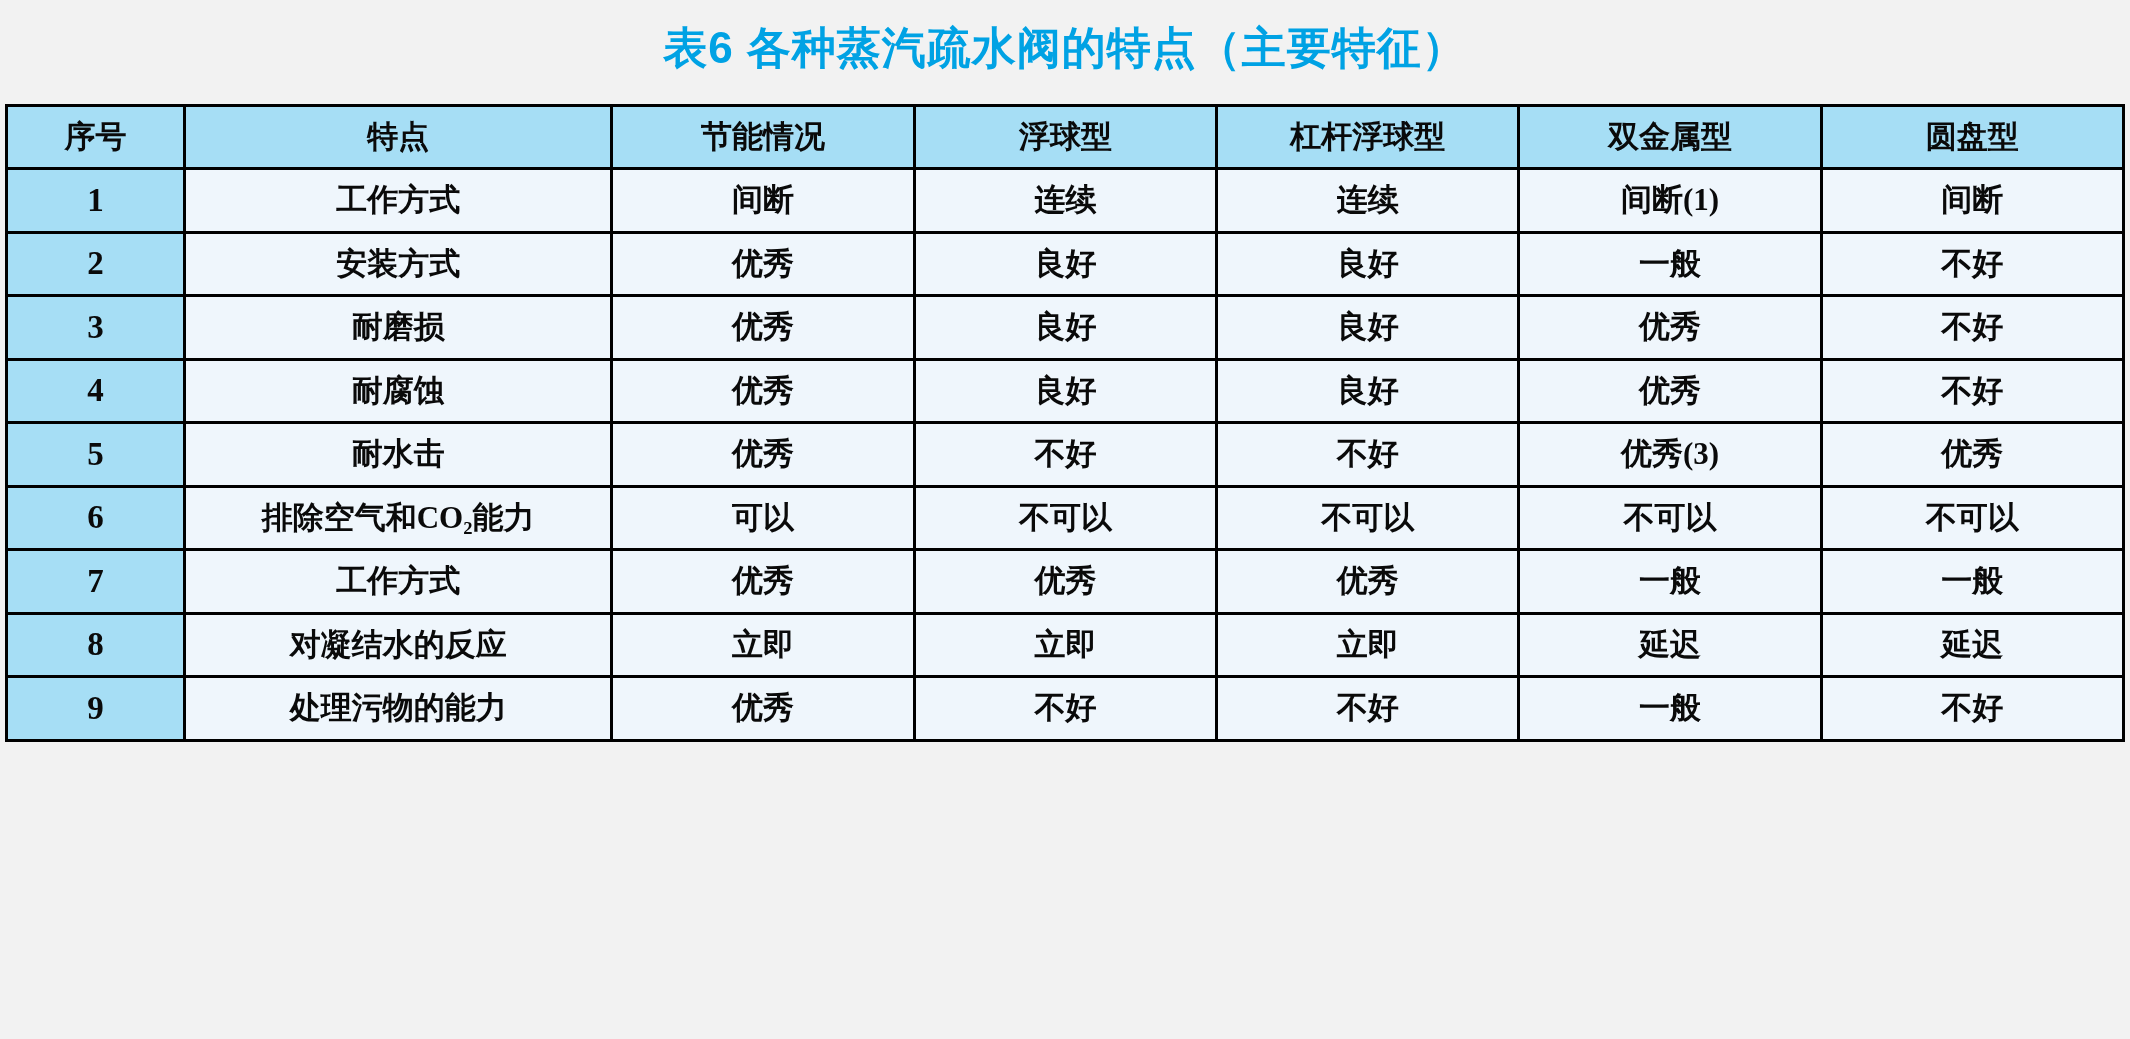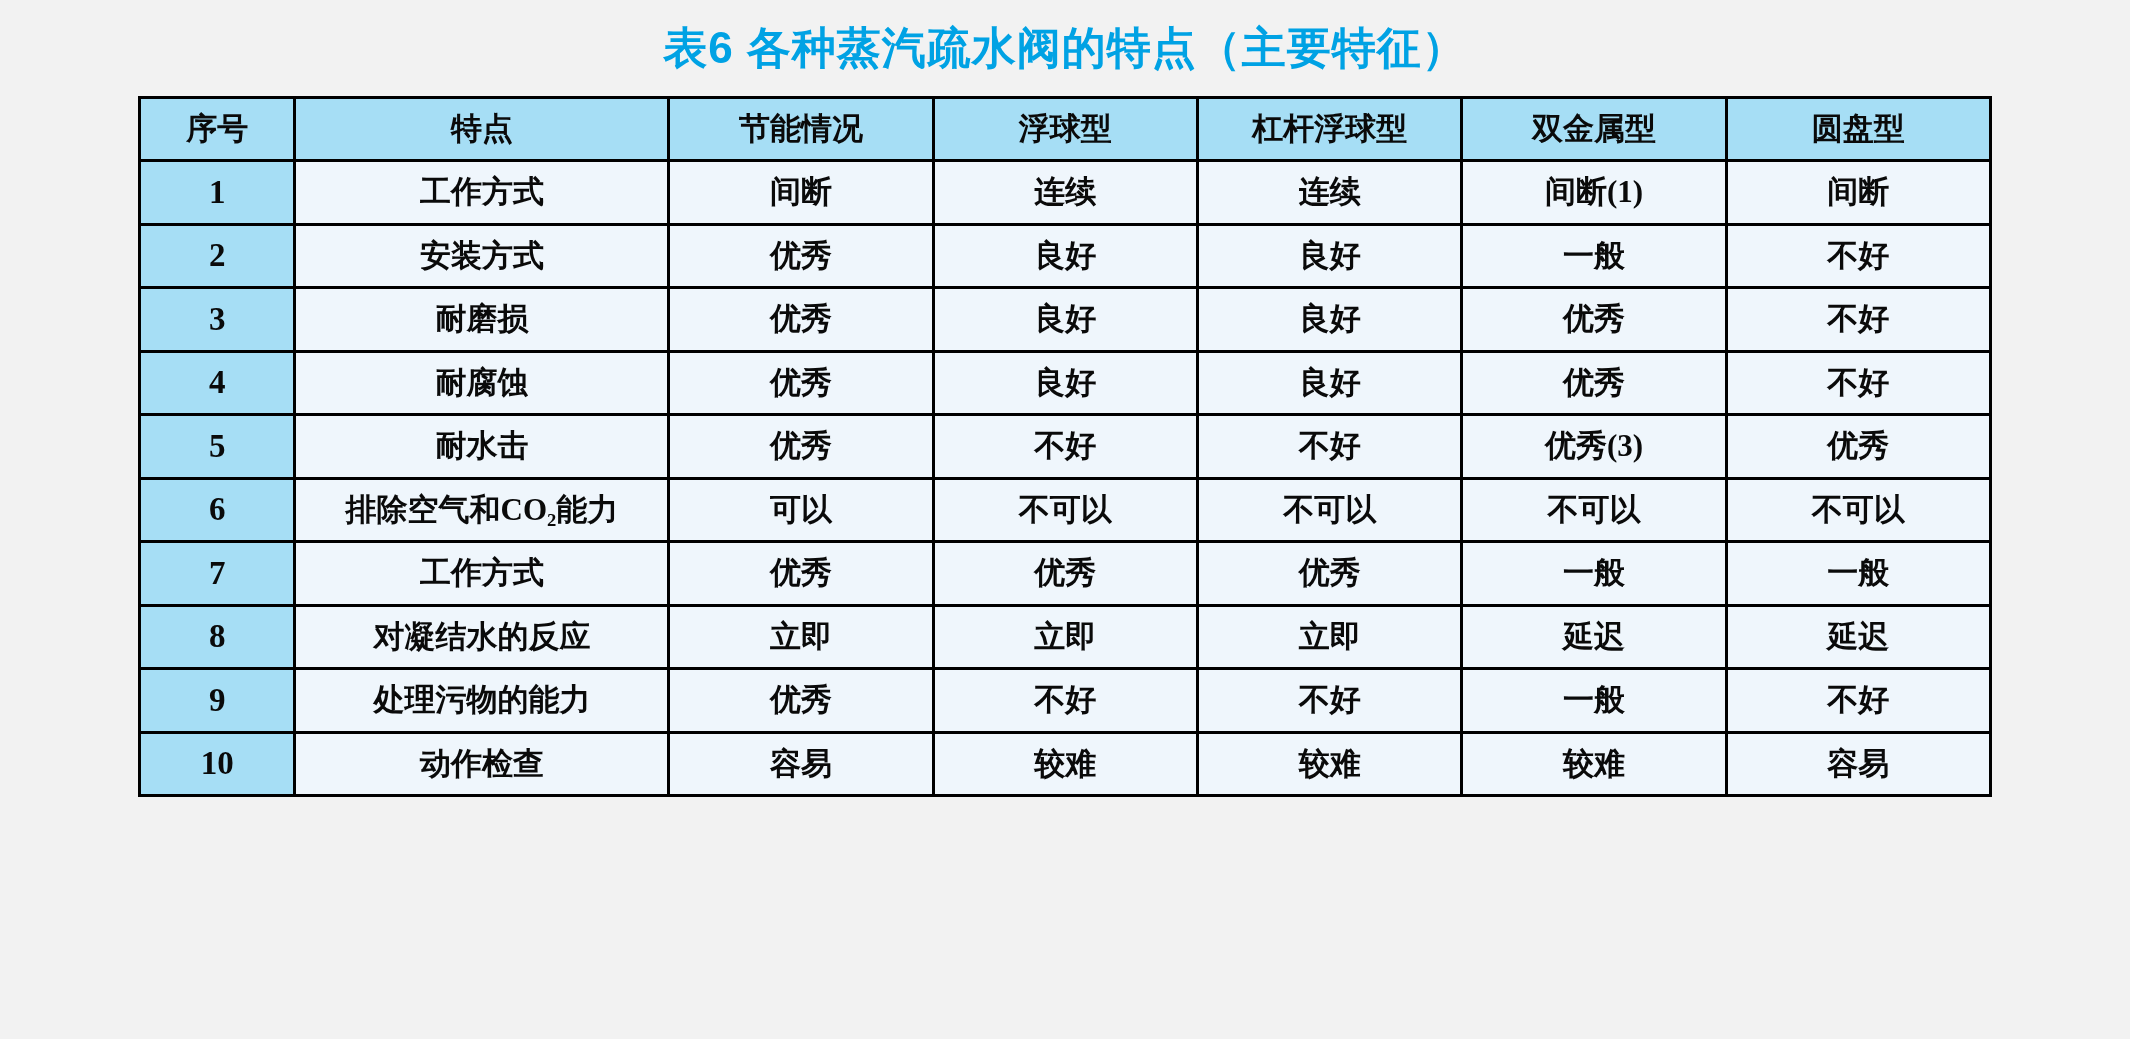--- a/index.html
+++ b/index.html
@@ -11,34 +11,34 @@
     overflow: hidden;
     font-family: "Liberation Serif", serif;
   }
   .page {
     width: 2130px;
     height: 1039px;
     box-sizing: border-box;
   }
   .title {
     margin: 0;
-    padding: 16px 0 4px 0;
+    padding: 16px 0 12px 0;
     height: 76px;
     line-height: 64px;
     text-align: center;
     font-family: "Liberation Sans", sans-serif;
     font-size: 44px;
     font-weight: bold;
     color: #00a2e4;
     letter-spacing: 1px;
   }
   table.traps-table {
     border-collapse: collapse;
     table-layout: fixed;
-    width: 1854px;
+    width: 2120px;
     margin: 0 auto;
     background: #ef4444;
     padding-left: 11px;
   }
   .traps-table th,
   .traps-table td {
     border: 3px solid #000000;
     text-align: center;
     vertical-align: middle;
     font-weight: bold;
@@ -168,25 +168,16 @@
         </tr>
         <tr>
           <td class="num">9</td>
           <td>处理污物的能力</td>
           <td>优秀</td>
           <td>不好</td>
           <td>不好</td>
           <td>一般</td>
           <td>不好</td>
         </tr>
-        <tr>
-          <td class="num">10</td>
-          <td>动作检查</td>
-          <td>容易</td>
-          <td>较难</td>
-          <td>较难</td>
-          <td>较难</td>
-          <td>容易</td>
-        </tr>
       </tbody>
   </table>
 
 </div>
 
 </body></html>

